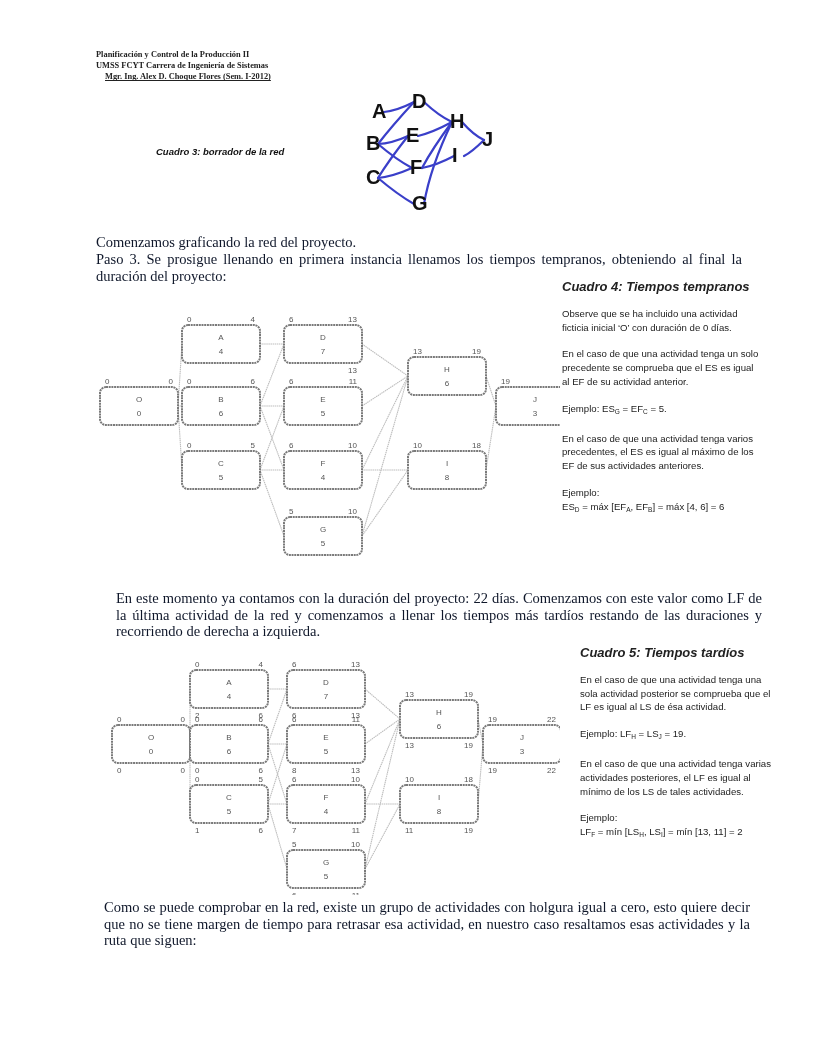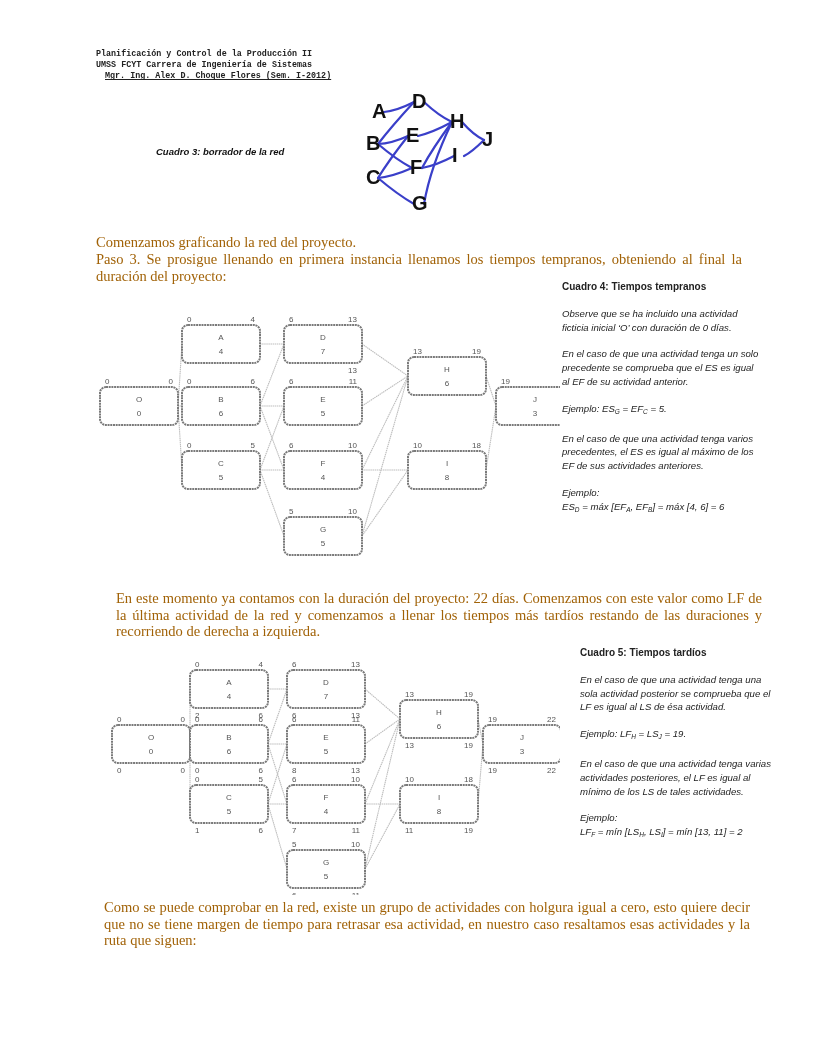--- a/index.html
+++ b/index.html
@@ -1,23 +1,23 @@
 <!DOCTYPE html>
 <html><head>
 <meta charset="utf-8">
 <style>
   html, body { margin:0; padding:0; background:#fff; }
   body { width:816px; height:1056px; position:relative; overflow:hidden; color:#111; }
-  .hdr { position:absolute; left:96px; top:49px; font-family:Liberation Mono, monospace; font-size:8.4px; font-weight:bold; line-height:11.2px; color:#222; }
+  .hdr { position:absolute; left:96px; top:49px; font-family:Liberation Serif, serif; font-size:8.4px; font-weight:bold; line-height:11.2px; color:#222; }
   .hdr .line3 { text-decoration:underline; display:inline-block; width:230px;padding-left:9px; }
   .cap { position:absolute; font-family:"Liberation Sans", sans-serif; font-style:italic; font-weight:bold; font-size:9.5px; color:#111; }
-  .para { position:absolute; left:96px; width:646px; font-family:"Liberation Serif", serif; font-size:14.5px; line-height:16.5px; text-align:justify; color:#a16207; }
+  .para { position:absolute; left:96px; width:646px; font-family:"Liberation Serif", serif; font-size:14.5px; line-height:16.5px; text-align:justify; color:#0f172a; }
   .side { position:absolute; left:562px; width:200px; font-family:"Liberation Sans", sans-serif; font-size:9.6px; line-height:13.8px; color:#222; }
-  .side p { margin:0 0 13px 0;font-style:italic; }
-  .side .title { font-weight:bold; font-size:10px; margin-bottom:13px; }
+  .side p { margin:0 0 13px 0; }
+  .side .title { font-style:italic; font-weight:bold; font-size:13px; margin-bottom:13px; }
   sub { font-size:6.5px; vertical-align:-2px; }
   svg text { font-family:"Liberation Sans", sans-serif; }
 </style>
 </head>
 <body>
 
 <div class="hdr">
   <div>Planificación y Control de la Producción II</div>
   <div>UMSS FCYT Carrera de Ingeniería de Sistemas</div>
   <div class="line3">Mgr. Ing. Alex D. Choque Flores (Sem. I-2012)</div>

